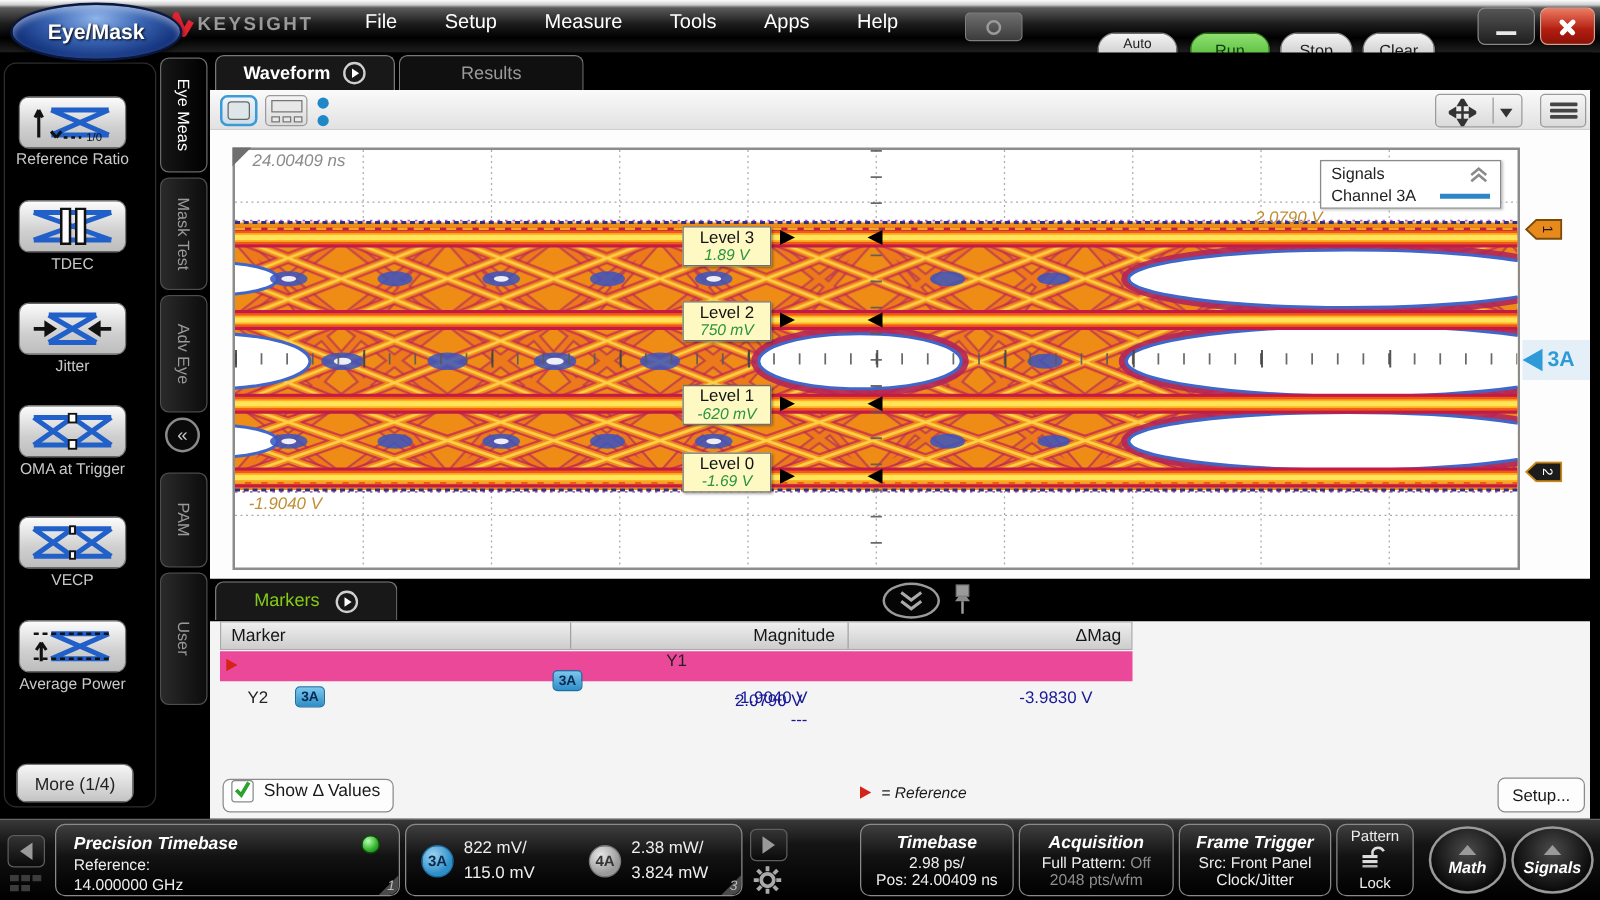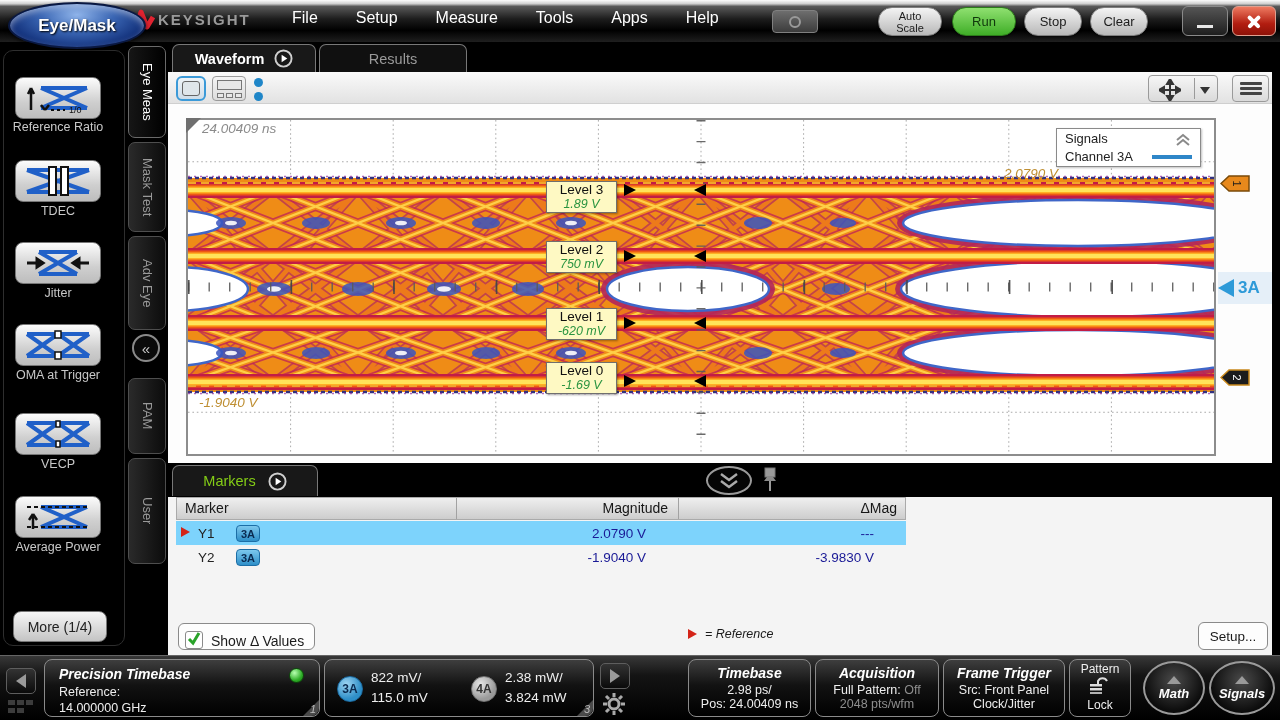--- a/index.html
+++ b/index.html
@@ -16,21 +16,21 @@
     color:#fff; font-weight:bold; font-size:17px; display:flex; align-items:center; justify-content:center;
     text-shadow:1px 1px 2px #000; z-index:30; }
   #brand { left:158px; top:11px; color:#9a9a9a; font-weight:bold; font-size:15px; letter-spacing:2px; }
   #menubar { left:292px; top:9px; display:flex; gap:38px; color:#fff; font-size:16px; }
   .menu-item { cursor:default; }
   #camera-btn { left:772px; top:10px; width:46px; height:23px; border-radius:4px;
     background:linear-gradient(#6e6e6e,#3c3c3c); border:1px solid #808080; display:flex; align-items:center; justify-content:center; }
   #camera-btn .lens { width:12px; height:12px; border-radius:50%; border:2px solid #9a9a9a; }
   .pill { border-radius:14px; border:1px solid #7e7e7e; background:linear-gradient(#f4f4f4,#b8b8b8);
     color:#1c1c1c; font-size:13px; display:flex; align-items:center; justify-content:center;
-    box-shadow:0 1px 2px rgba(0,0,0,.6); }
+    box-shadow:0 1px 2px rgba(0,0,0,.6);margin-top:19px; }
   #autoscale-btn { left:878px; top:7px; width:64px; height:29px; flex-direction:column; font-size:11px; line-height:12px; }
   #run-btn  { left:952px; top:7px; width:64px; height:29px; background:linear-gradient(#8fe070,#3fae27); border-color:#2c7c1a; color:#10380c; }
   #stop-btn { left:1024px; top:7px; width:58px; height:29px; }
   #clear-btn{ left:1090px; top:7px; width:58px; height:29px; }
   #min-btn { left:1182px; top:6px; width:46px; height:30px; border-radius:6px;
     background:linear-gradient(#555,#1e1e1e); border:1px solid #8a8a8a; }
   #min-btn .bar { position:absolute; left:14px; bottom:7px; width:16px; height:3px; background:#e8e8e8; }
   #close-btn { left:1232px; top:6px; width:44px; height:30px; border-radius:6px;
     background:linear-gradient(#ee7a60,#b21d10 60%,#8d1208); border:1px solid #e0a090; }
   #close-btn .x1,#close-btn .x2 { position:absolute; left:13px; top:13px; width:16px; height:3.5px; background:#fff; border-radius:2px; }
@@ -108,32 +108,32 @@
      display:flex; align-items:center; justify-content:center; gap:12px; }
   #collapse-panel-btn { left:706px; top:466px; width:46px; height:29px; border:2px solid #9a9a9a; border-radius:50%;
      display:flex; align-items:center; justify-content:center; background:#050505; }
   #pin-btn { left:760px; top:467px; width:20px; height:27px; }
   #mtable-head { left:176px; top:497px; width:730px; height:23px;
      background:linear-gradient(#efefef,#cdcdcd); border:1px solid #aaa; display:flex; color:#161616; font-size:14px; }
   #mtable-head .c1 { width:280px; padding:2px 0 0 8px; border-right:1px solid #a2a2a2; }
   #mtable-head .c2 { width:222px; padding:2px 10px 0 0; text-align:right; border-right:1px solid #a2a2a2; }
   #mtable-head .c3 { width:226px; padding:2px 8px 0 0; text-align:right; }
   .mrow { left:176px; width:730px; height:24px; display:flex; align-items:center; font-size:13.5px; color:#1a1a96; }
-  .mrow.sel { background:#7dd3fc; }
+  .mrow.sel { background:#ec4899;flex-direction:column; }
   .mrow .name { width:60px; color:#222; padding-left:22px; }
   .mrow .badge-wrap { width:198px; }
   .mrow .mag { width:222px; text-align:right; padding-right:10px; }
   .mrow .dmag { width:226px; text-align:right; padding-right:8px; }
   .badge3a { display:inline-block; width:24px; height:17px; border-radius:4px;
      background:linear-gradient(#7cc8ee,#2e8fc8); border:1px solid #1c6ea6; color:#0a2a50;
      font-size:11px; font-weight:bold; text-align:center; line-height:16px; }
   .ref-arrow { width:0; height:0; border-top:5px solid transparent; border-bottom:5px solid transparent; border-left:9px solid #d42418; }
   #row1-arrow { left:181px; top:527px; }
   #show-delta { left:178px; top:623px; height:27px; padding:0 10px 0 6px; background:#fdfdfd; border:1px solid #8a8a8a;
-     border-radius:6px; display:flex; align-items:flex-end; gap:8px; font-size:14px; color:#1a1a1a; }
+     border-radius:6px; display:flex; align-items:flex-start; gap:8px; font-size:14px; color:#1a1a1a; }
   #show-delta .box { width:18px; height:18px; border:1px solid #8a8a8a; border-radius:3px; background:#fff; position:relative; }
   #ref-note { left:688px; top:627px; display:flex; align-items:center; gap:8px; font-size:12.5px; font-style:italic; color:#1a1a1a; }
   #setup-btn { left:1198px; top:622px; width:70px; height:28px; background:#fdfdfd; border:1px solid #8a8a8a;
      border-radius:6px; font-size:13.5px; color:#1a1a1a; display:flex; align-items:center; justify-content:center; }
 
   
   #statusbar { left:0; top:655px; width:1280px; height:65px;
      background:linear-gradient(#383838,#141414 30%,#000); border-top:1px solid #666; color:#fff; }
   .bpanel { background:linear-gradient(#3e3e3e,#121212 45%,#000); border:1px solid #8a8a8a; border-radius:8px; }
   .ptitle { font-weight:bold; font-style:italic; font-size:14px; color:#fff; }

